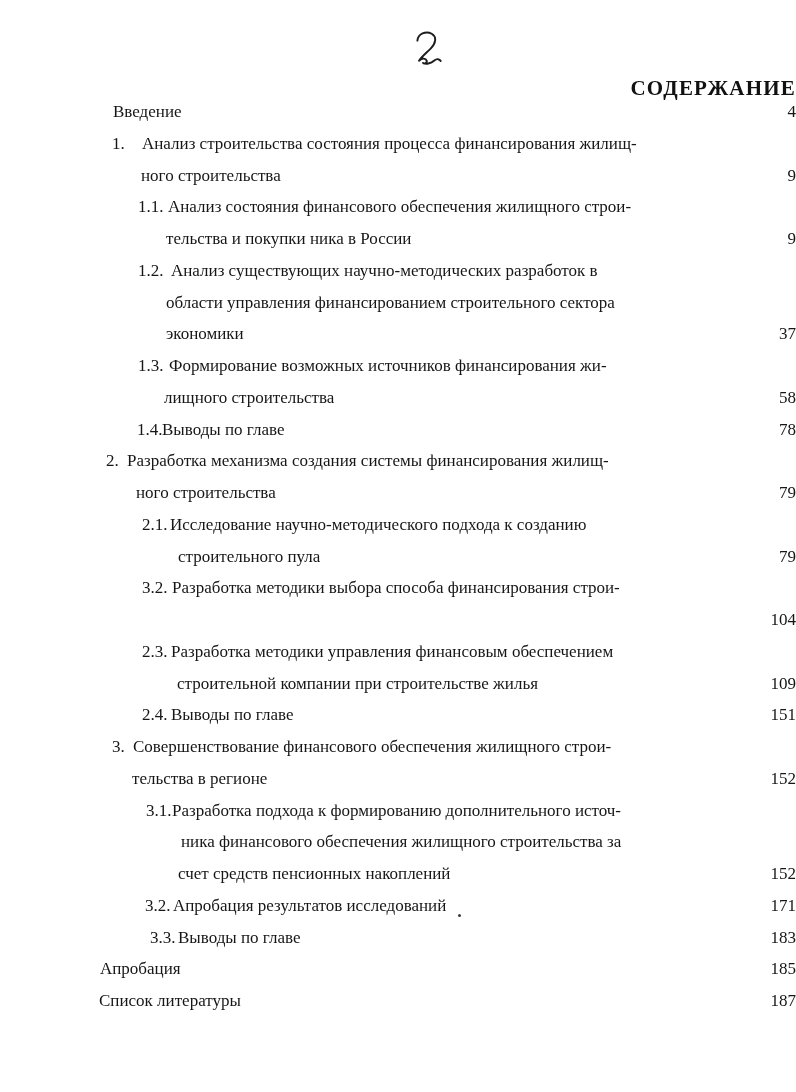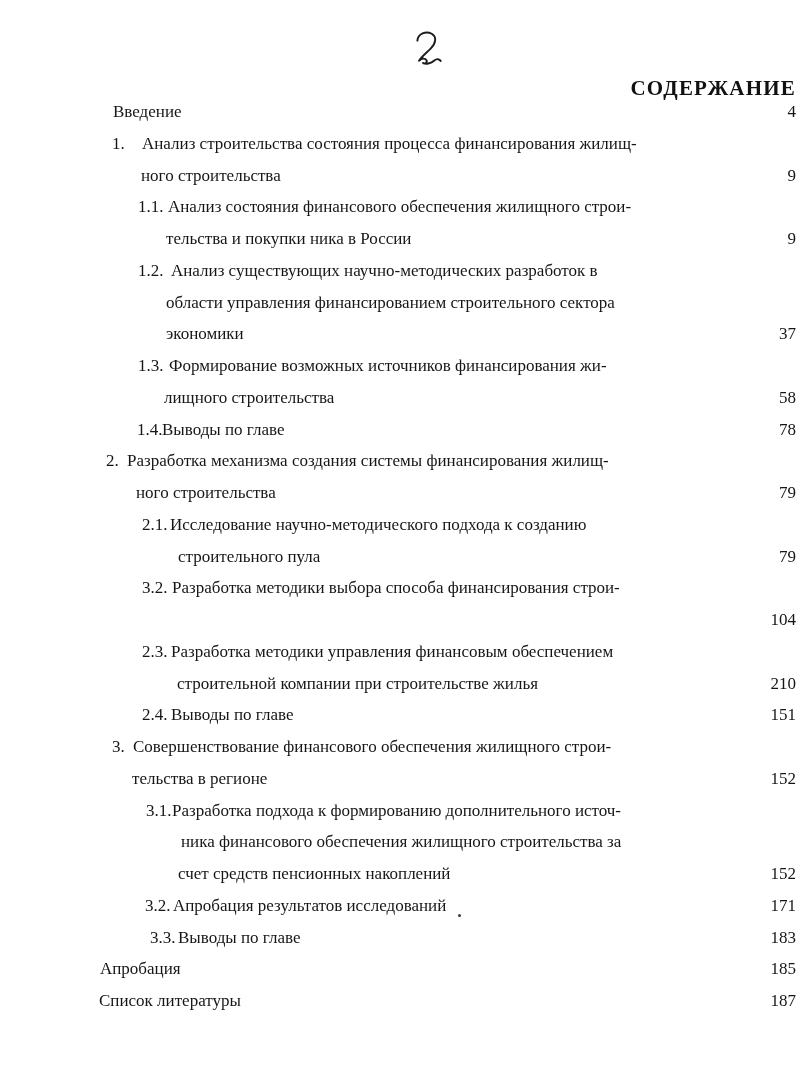--- a/index.html
+++ b/index.html
@@ -118,21 +118,21 @@
     <div class="row" style="--pl:173px">
         <span class="pg">104</span>
       </div>
 
     <div class="row" style="--pl:142px;--nw:29px">
         <span class="num">2.3.</span>
         <span class="txt">Разработка методики управления финансовым обеспечением</span>
       </div>
     <div class="row" style="--pl:177px">
         <span class="txt">строительной компании при строительстве жилья</span>
-        <span class="pg">210</span>
+        <span class="pg">109</span>
       </div>
 
     <div class="row" style="--pl:142px;--nw:29px">
         <span class="num">2.4.</span>
         <span class="txt">Выводы по главе</span>
         <span class="pg">151</span>
       </div>
 
     <div class="row" style="--pl:112px;--nw:21px">
         <span class="num">3.</span>

